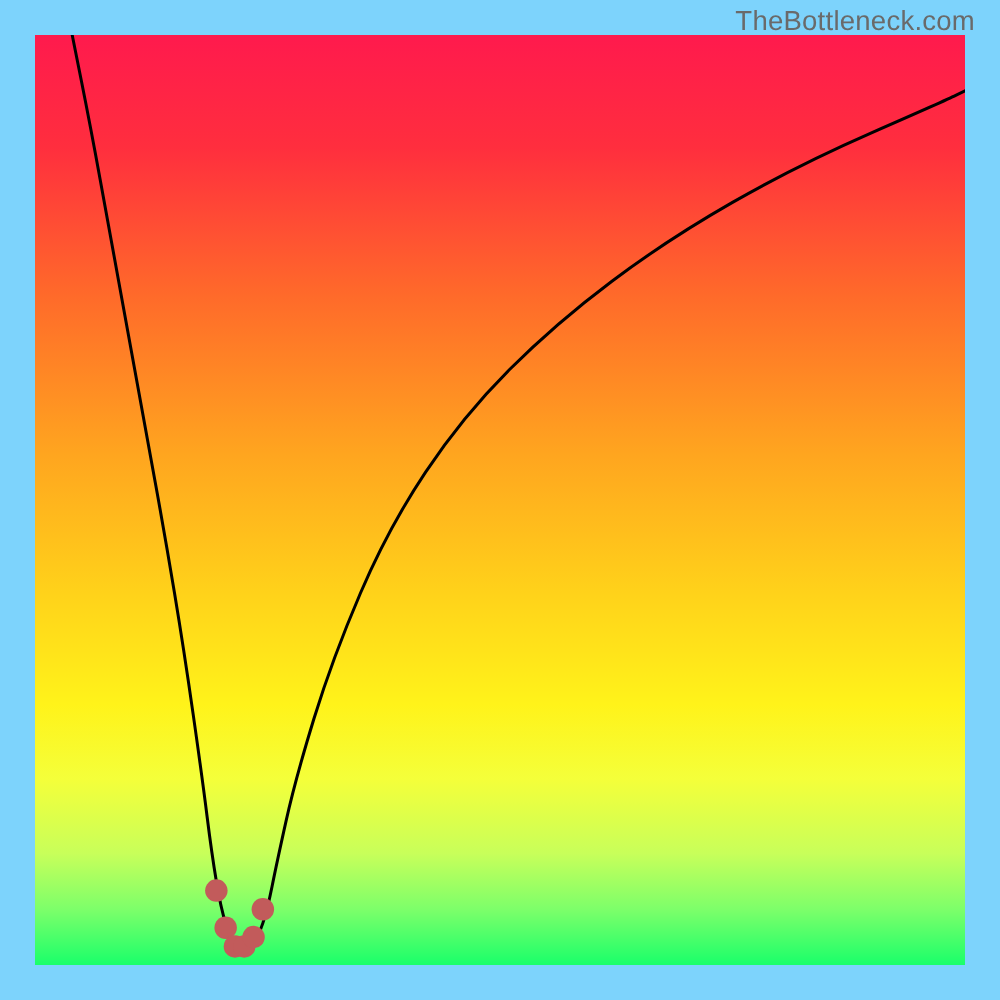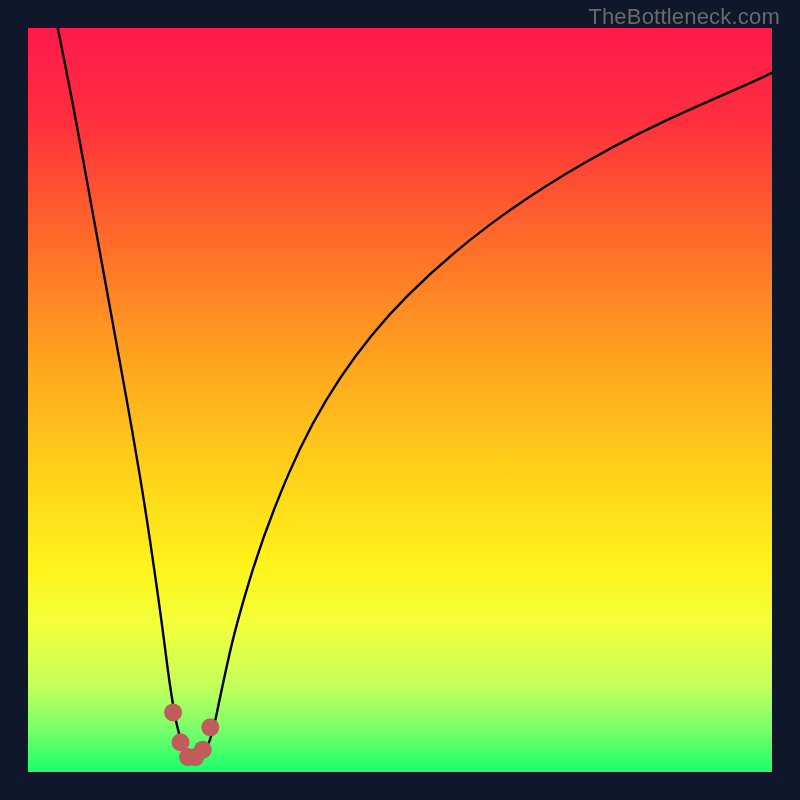--- a/index.html
+++ b/index.html
@@ -7,21 +7,21 @@
     padding: 0;
     width: 800px;
     height: 800px;
     overflow: hidden;
     background: #000;
     font-family: Arial, Helvetica, sans-serif;
   }
   .frame {
     position: absolute;
     inset: 0;
-    background: #0f172a;
+    background: #7dd3fc;
   }
   .plot {
     position: absolute;
     
     top: 28px;
     left: 28px;
     right: 28px;
     bottom: 28px;
     overflow: hidden;
   }

